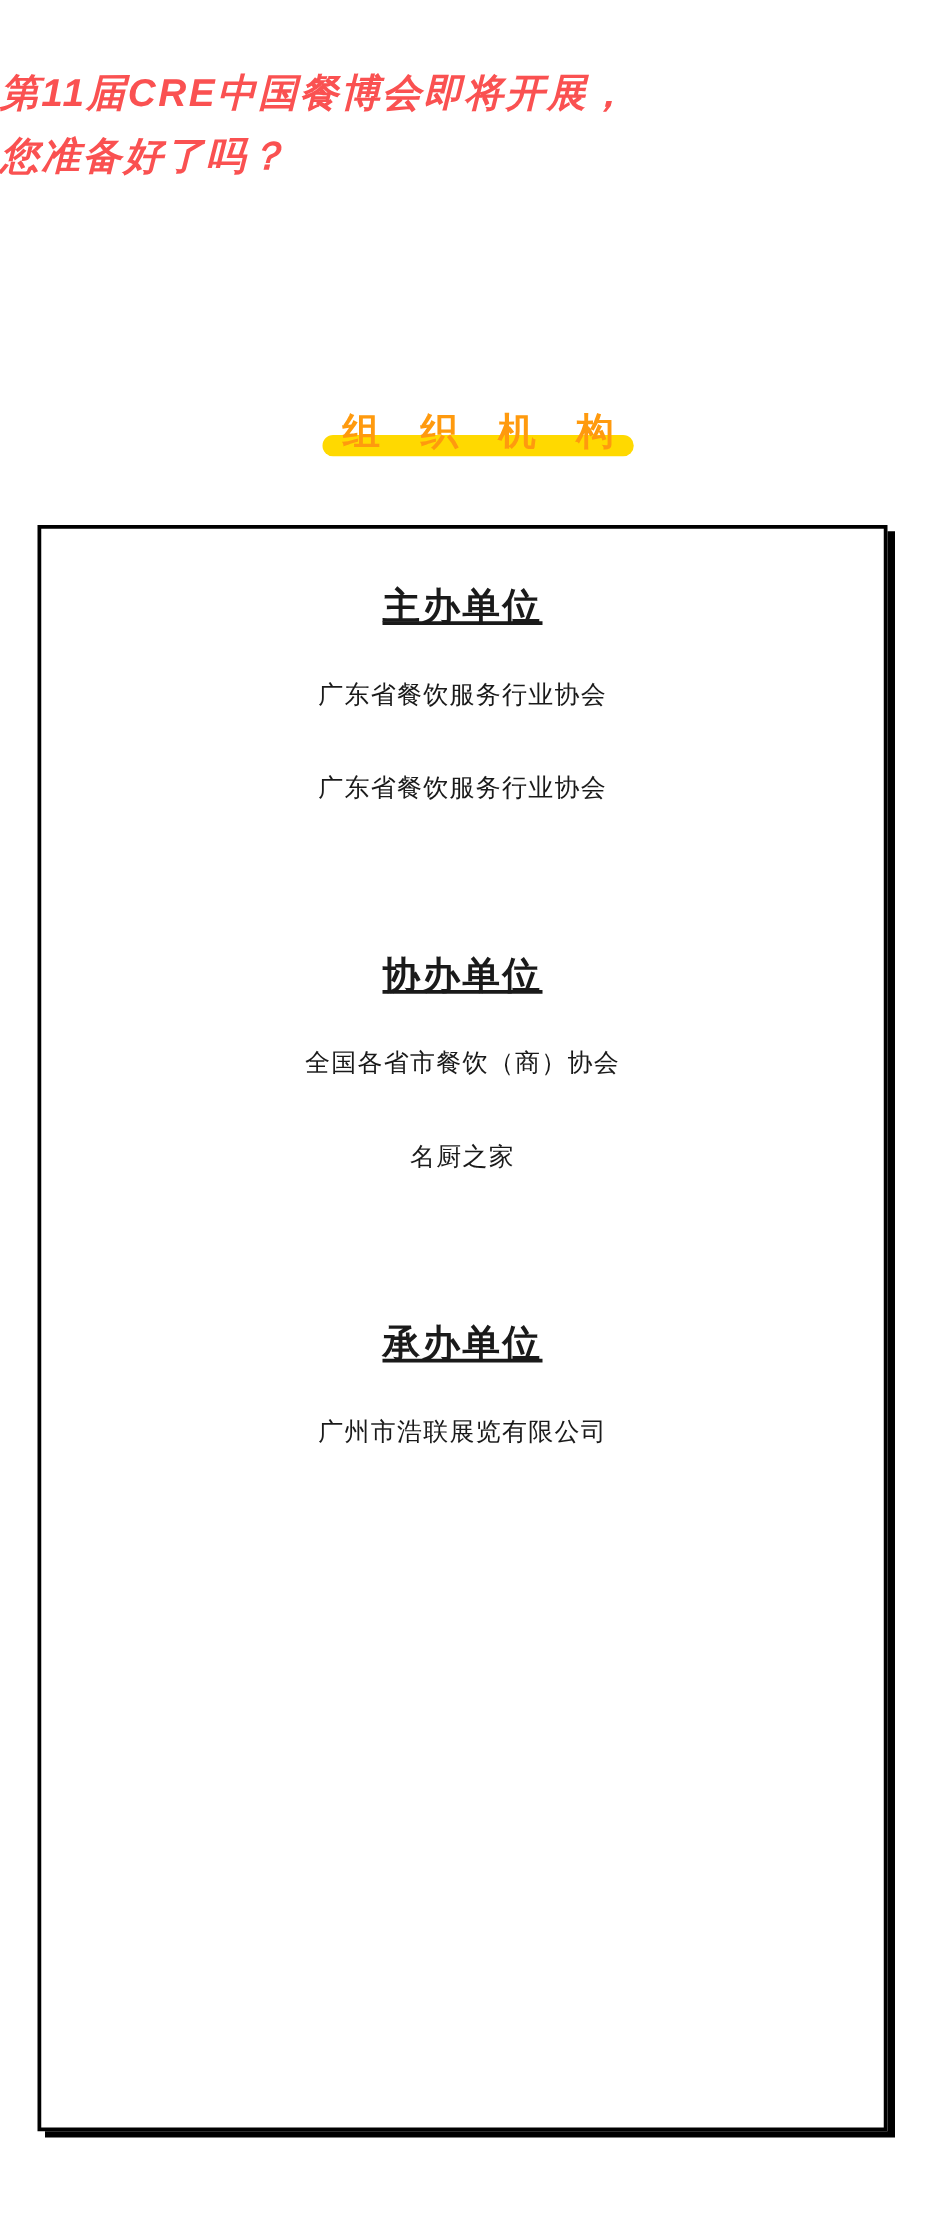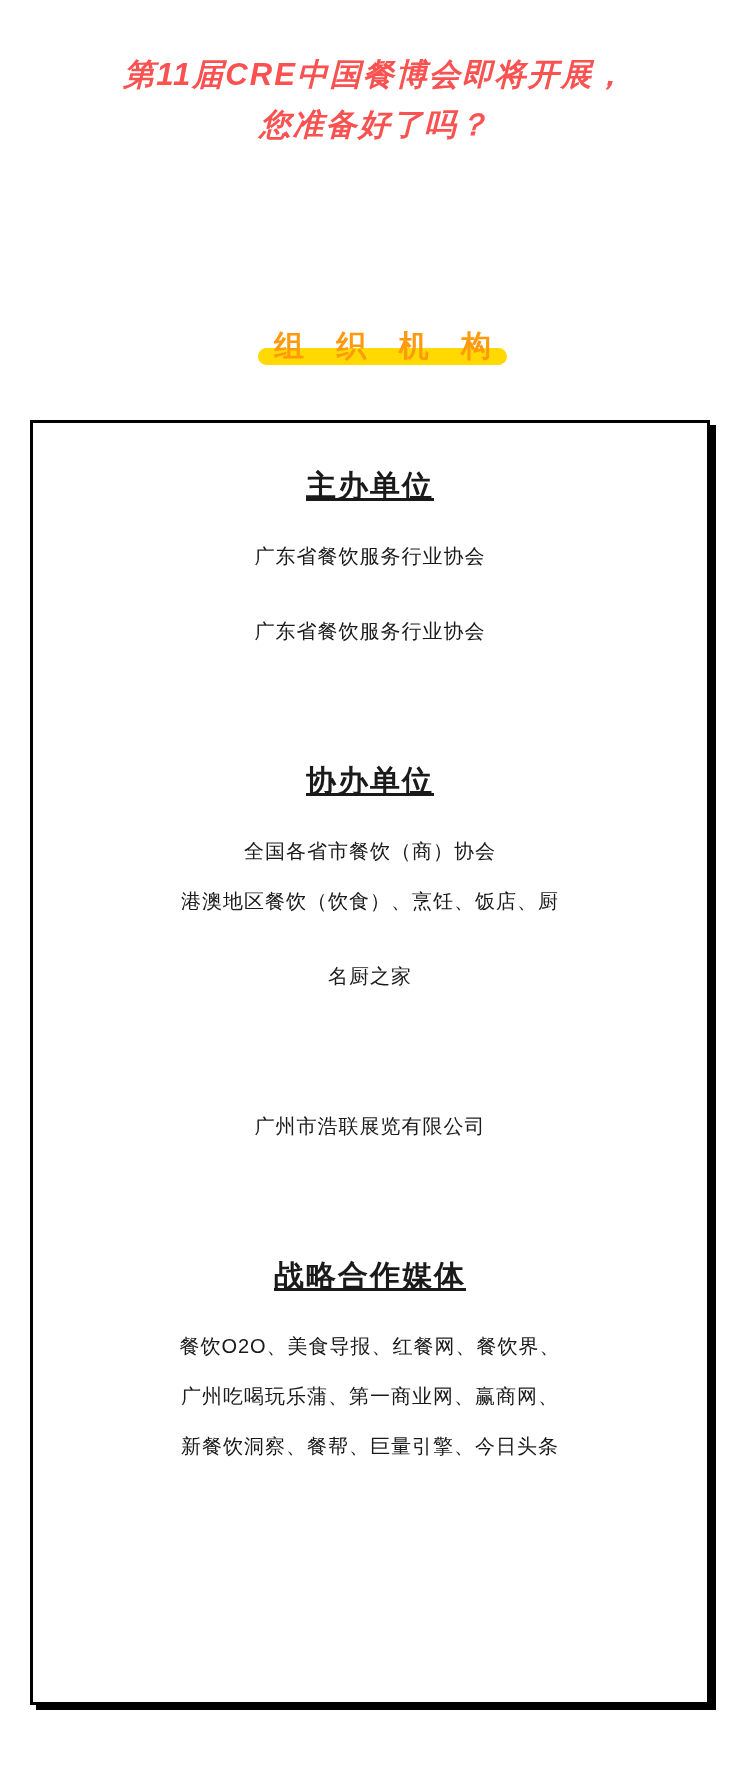--- a/index.html
+++ b/index.html
@@ -17,21 +17,21 @@
     height: 1770px;
     font-family: "Liberation Sans", "DejaVu Sans", sans-serif;
     overflow: hidden;
     position: relative;
   }
   .page { width: 750px; height: 1770px; background: var(--bg); }
 
   
   .title {
     margin-top: 50px;
-    text-align: center;
+    text-align: left;
     color: var(--title-red);
     font-size: 31px;
     font-weight: bold;
     font-style: italic;
     letter-spacing: 2px;
     line-height: 50px;
   }
   .title .title-line { display: block; }
 
   
@@ -119,34 +119,26 @@
           <div class="line">广东省餐饮服务行业协会</div>
         </div>
         <div class="para">
           <div class="line">广东省餐饮服务行业协会</div>
         </div>
       </div>
       <div class="section">
         <h3 class="section-heading">协办单位</h3>
         <div class="para">
           <div class="line">全国各省市餐饮（商）协会</div>
-          <div class="line">港澳地区餐饮（饮食）、烹饪、饭店、厨</div>
         </div>
         <div class="para">
           <div class="line">名厨之家</div>
         </div>
       </div>
       <div class="section">
+        <h3 class="section-heading">承办单位</h3>
         <div class="para">
           <div class="line">广州市浩联展览有限公司</div>
-        </div>
-      </div>
-      <div class="section">
-        <h3 class="section-heading">战略合作媒体</h3>
-        <div class="para">
-          <div class="line">餐饮O2O、美食导报、红餐网、餐饮界、</div>
-          <div class="line">广州吃喝玩乐蒲、第一商业网、赢商网、</div>
-          <div class="line">新餐饮洞察、餐帮、巨量引擎、今日头条</div>
         </div>
       </div>
     </div>
 
 </div>
 
 </body></html>

